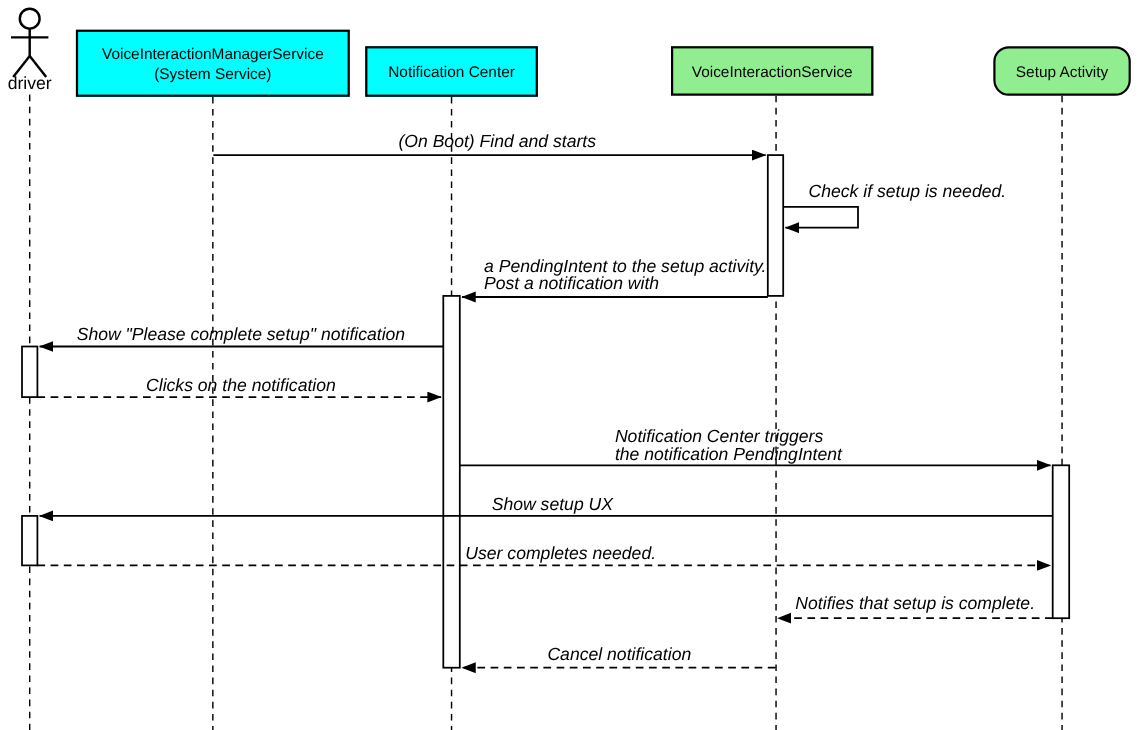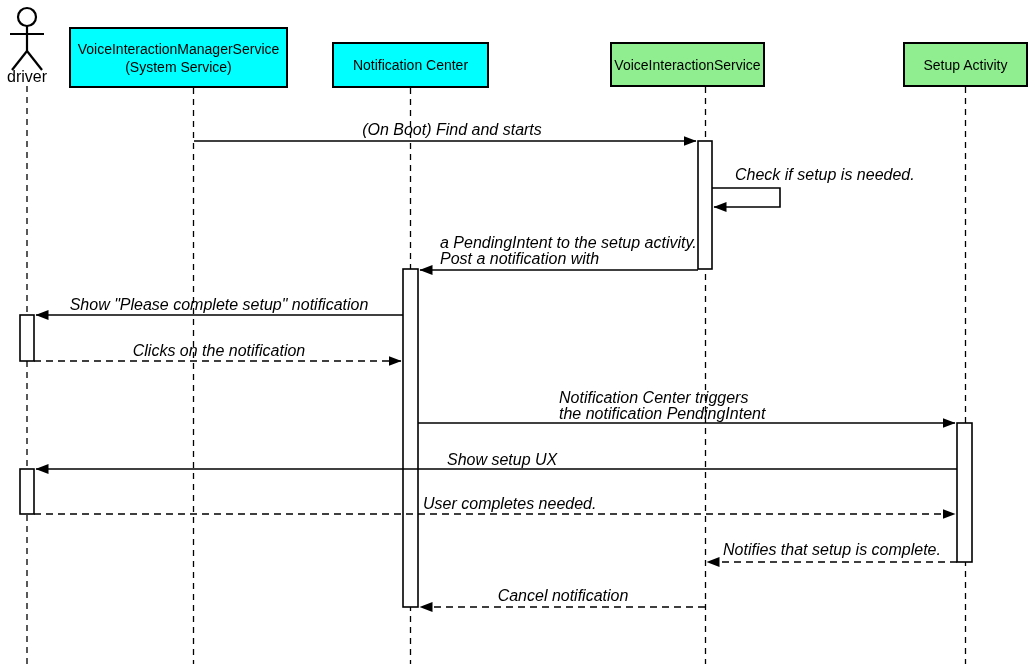--- a/index.html
+++ b/index.html
@@ -73,34 +73,34 @@
 
     <g stroke="#000" stroke-width="2.2" fill="none">
       <circle cx="27" cy="17" r="9"></circle>
       <line x1="27" y1="26" x2="27" y2="51"></line>
       <line x1="10" y1="34" x2="44" y2="34"></line>
       <line x1="27" y1="51" x2="12" y2="70"></line>
       <line x1="27" y1="51" x2="42" y2="70"></line>
     </g>
   </svg>
 
-  <div class="pbox" style="left: 69px; top: 27px; width: 219px; height: 61px; background-color: rgb(0, 255, 255);">
+  <div class="pbox" style="left: 69px; top: 27px; width: 249px; height: 61px; background-color: rgb(0, 255, 255);">
     <div>VoiceInteractionManagerService</div>
     <div>(System Service)</div>
   </div>
 
   <div class="pbox" style="left: 332px; top: 42px; width: 157px; height: 46px; background-color: rgb(0, 255, 255); text-align: center;">
     <div>Notification Center</div>
   </div>
 
-  <div class="pbox" style="left: 610px; top: 42px; width: 155px; height: 45px; background-color: rgb(144, 238, 144);">
+  <div class="pbox" style="left: 610px; top: 42px; width: 184px; height: 45px; background-color: rgb(144, 238, 144);">
     <div>VoiceInteractionService</div>
   </div>
 
-  <div class="pbox" style="left: 903px; top: 42px; width: 125px; height: 45px; background-color: rgb(144, 238, 144);">
+  <div class="pbox" style="left: 903px; top: 42px; width: 125px; height: 45px; background-color: rgb(144, 238, 144); border-radius: 14px;">
     <div>Setup Activity</div>
   </div>
 
   <div class="actor-label" style="left:27px;top:68px;">driver</div>
 
   <div class="msg center" style="left:452px;top:122px;">(On Boot) Find and starts</div>
 
   <div class="msg" style="left:735px;top:167px;text-align:right;">Check if setup is needed.</div>
 
   <div class="msg" style="left:440px;top:235px;">

